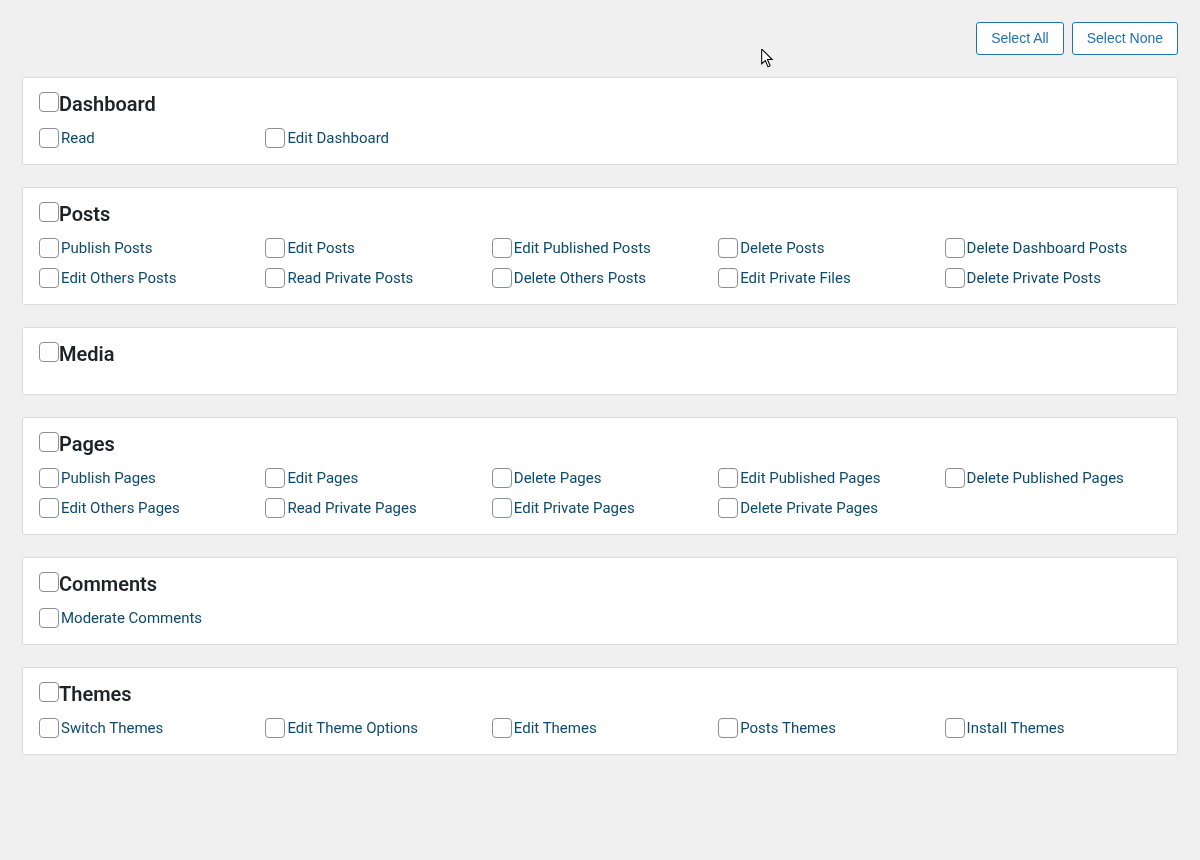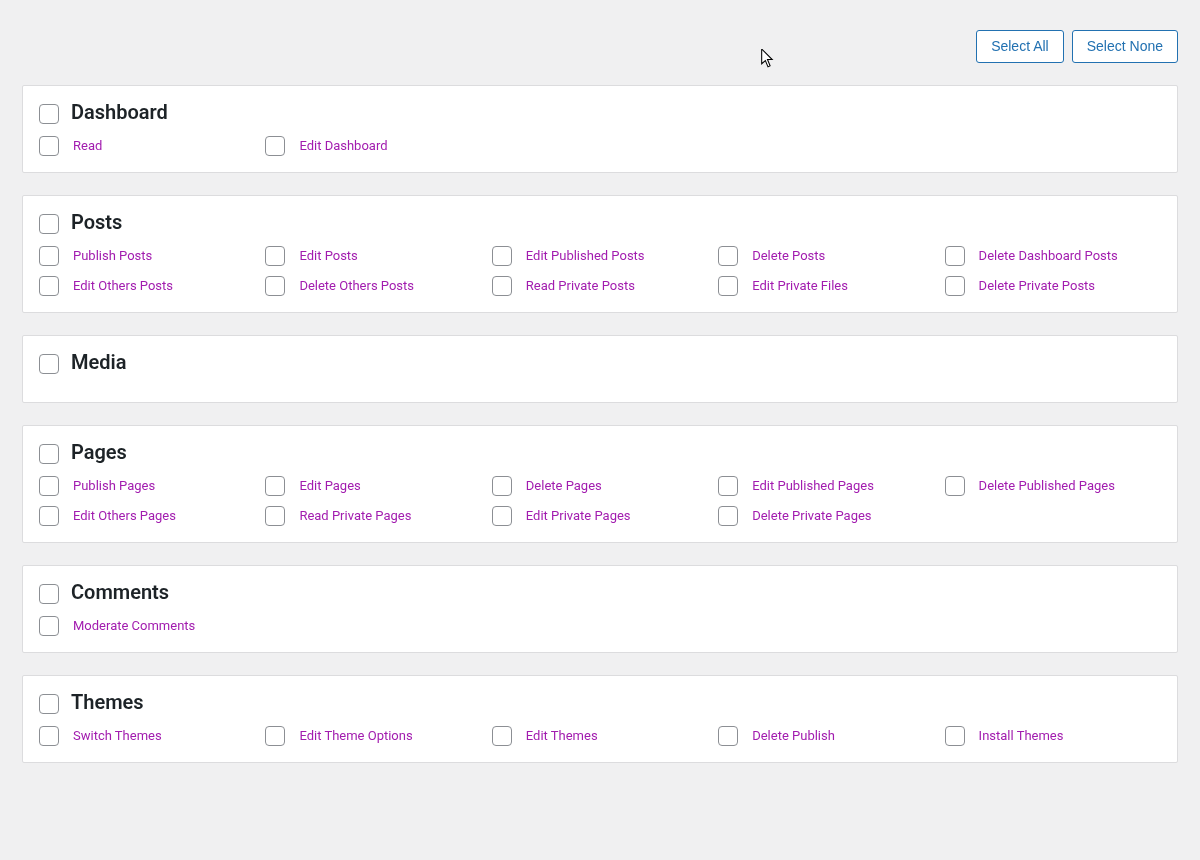--- a/index.html
+++ b/index.html
@@ -7,21 +7,21 @@
     margin: 0;
     padding: 0;
     background: #f0f0f1;
     font-family: -apple-system, BlinkMacSystemFont, "Segoe UI", Roboto, Oxygen-Sans, Ubuntu, Cantarell, "Helvetica Neue", sans-serif;
     width: 1200px;
     height: 860px;
     overflow: hidden;
     color: #1d2327;
   }
   .page {
-    padding: 8px 22px 22px 22px;
+    padding: 0 22px 22px 22px;
   }
   .action-bar {
     display: flex;
     justify-content: flex-end;
     gap: 8px;
     padding: 22px 0 22px 0;
   }
   .btn {
     background: #fff;
     border: 1px solid #2271b1;
@@ -34,41 +34,41 @@
   }
   .group {
     background: #fff;
     border: 1px solid #dcdcde;
     border-radius: 2px;
     margin-bottom: 22px;
     padding: 14px 16px 16px 16px;
   }
   .group-header {
     display: flex;
-    align-items: flex-end;
-    gap: 12px;
+    align-items: flex-start;
+    gap: 0;
     margin-bottom: 12px;
   }
   .group-title {
     font-size: 20px;
     font-weight: 600;
     color: #1d2327;
   }
   .caps {
     display: grid;
     grid-template-columns: repeat(5, 1fr);
     row-gap: 10px;
     column-gap: 10px;
   }
   .cap-item {
     display: flex;
     align-items: center;
-    gap: 14px;
-    font-size: 13px;
-    color: #a21caf;
+    gap: 2px;
+    font-size: 15px;
+    color: #0c4a6e;
   }
   .checkbox {
     width: 20px;
     height: 20px;
     border: 1px solid #8c8f94;
     border-radius: 4px;
     background: #fff;
     flex-shrink: 0;
     display: inline-block;
   }
@@ -133,28 +133,28 @@
           <label class="cap-item">
             <span class="checkbox"></span>
             <span>Delete Dashboard Posts</span>
           </label>
           <label class="cap-item">
             <span class="checkbox"></span>
             <span>Edit Others Posts</span>
           </label>
           <label class="cap-item">
             <span class="checkbox"></span>
+            <span>Read Private Posts</span>
+          </label>
+          <label class="cap-item">
+            <span class="checkbox"></span>
             <span>Delete Others Posts</span>
           </label>
           <label class="cap-item">
             <span class="checkbox"></span>
-            <span>Read Private Posts</span>
-          </label>
-          <label class="cap-item">
-            <span class="checkbox"></span>
             <span>Edit Private Files</span>
           </label>
           <label class="cap-item">
             <span class="checkbox"></span>
             <span>Delete Private Posts</span>
           </label>
         </div>
       </div>
       <div class="group">
         <div class="group-header">
@@ -231,21 +231,21 @@
           <label class="cap-item">
             <span class="checkbox"></span>
             <span>Edit Theme Options</span>
           </label>
           <label class="cap-item">
             <span class="checkbox"></span>
             <span>Edit Themes</span>
           </label>
           <label class="cap-item">
             <span class="checkbox"></span>
-            <span>Delete Publish</span>
+            <span>Posts Themes</span>
           </label>
           <label class="cap-item">
             <span class="checkbox"></span>
             <span>Install Themes</span>
           </label>
         </div>
       </div>
     </div>
 
 </div>

